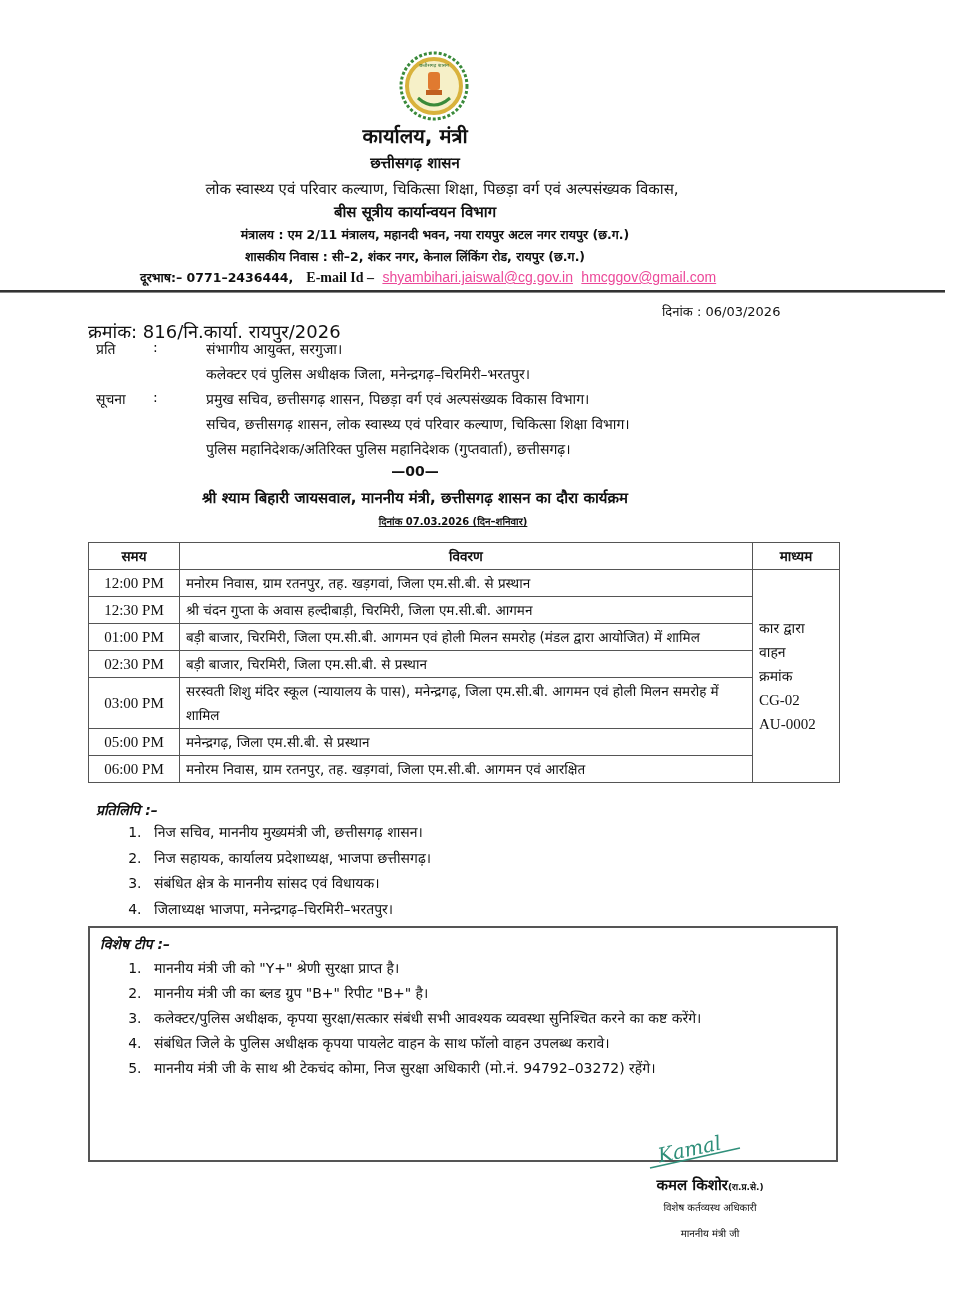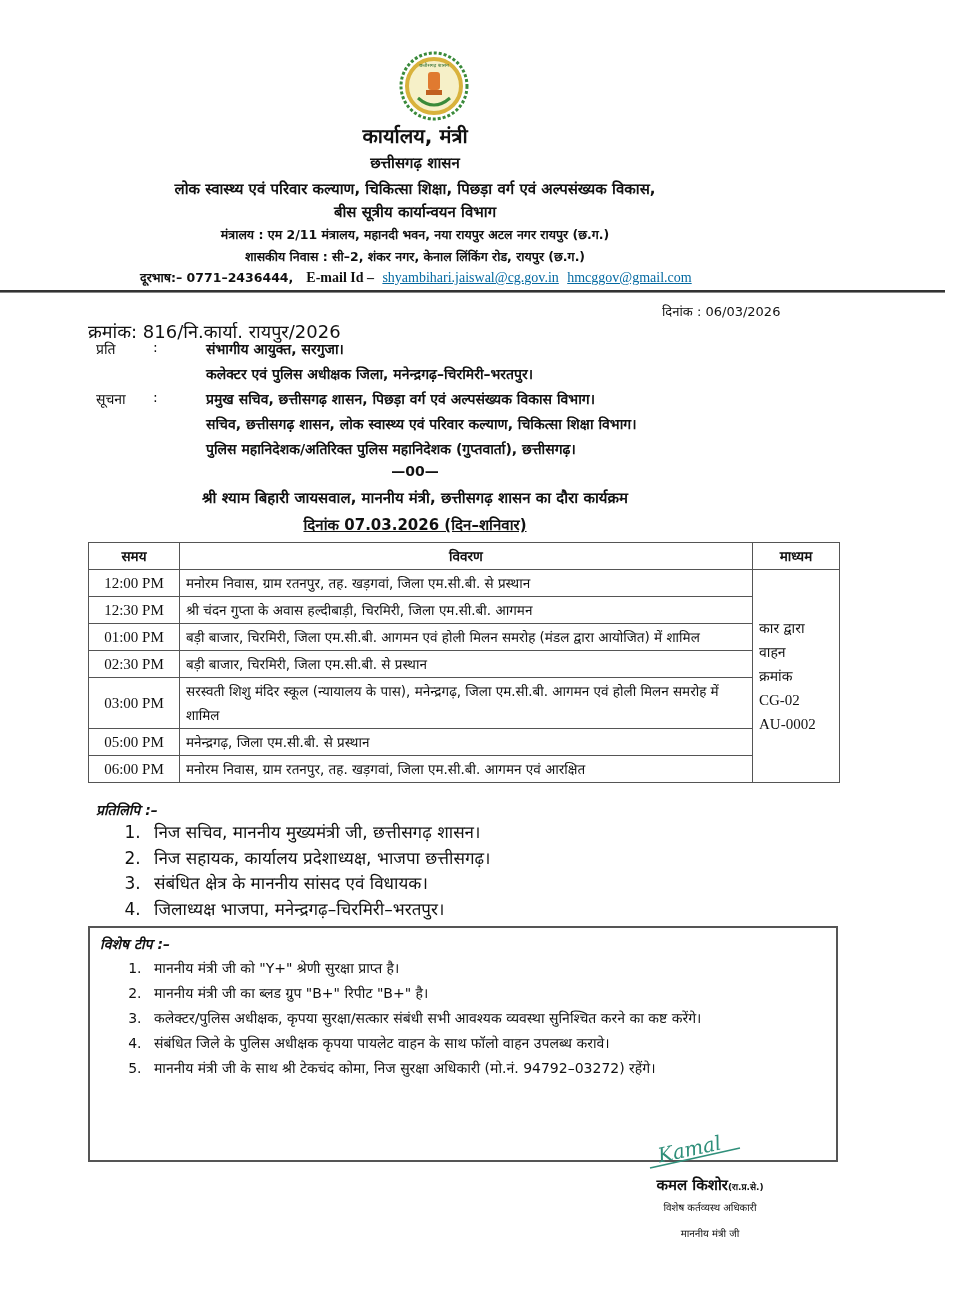--- a/index.html
+++ b/index.html
@@ -3,49 +3,49 @@
 <meta charset="utf-8">
 <style>
   html, body { margin: 0; padding: 0; background: #ffffff; }
   body { width: 955px; height: 1304px; position: relative; overflow: hidden;
          font-family: "DejaVu Sans", "Liberation Sans", sans-serif; color: #111; }
   .abs { position: absolute; }
   .center { left: 0; width: 830px; text-align: center; }
   .emblem { left: 398px; top: 50px; width: 72px; height: 72px; }
   .h-office { top: 122px; font-size: 20px; font-weight: bold; }
   .h-gov { top: 152px; font-size: 15px; font-weight: bold; }
-  .h-dept1 { top: 178px; font-size: 15px; font-weight: bold; }
+  .h-dept1 { top: 178px; font-size: 15px; font-weight: normal; margin-left: 27px; }
   .h-dept2 { top: 201px; font-size: 15px; font-weight: bold; }
-  .h-addr1 { top: 226px; font-size: 12.5px; font-weight: bold; }
+  .h-addr1 { top: 226px; font-size: 12.5px; font-weight: bold; padding-left: 20px; }
   .h-addr2 { top: 248px; font-size: 12.5px; font-weight: bold; }
   .contact { top: 269px; left: 140px; font-size: 12.5px; font-weight: bold; white-space: nowrap; }
   .contact .lbl-en { font-family: "Liberation Serif", serif; font-size: 14px; }
-  .contact a { color: #0369a1; text-decoration: underline; font-weight: normal;
-               font-family: Liberation Serif, serif; font-size: 14px; margin-left: 4px; }
+  .contact a { color: #ec4899; text-decoration: underline; font-weight: normal;
+               font-family: Liberation Sans, sans-serif; font-size: 14px; margin-left: 4px; }
   .rule { left: 0; top: 290px; width: 945px; height: 0; border-top: 2px solid #333; border-bottom: 1px solid #888; }
   .ref { top: 319px; left: 88px; font-size: 18px; }
   .date { top: 302px; left: 662px; font-size: 13px; }
   .addr-block { left: 96px; font-size: 14px; }
   .addr-block .k { position: absolute; left: 0; width: 60px; }
   .addr-block .c { position: absolute; left: 57px; }
-  .addr-block .v { position: absolute; left: 110px; white-space: nowrap; font-weight: bold; }
+  .addr-block .v { position: absolute; left: 110px; white-space: nowrap; }
   .sep { top: 463px; font-size: 14px; font-weight: bold; }
   .title { top: 487px; font-size: 15px; font-weight: bold; }
-  .subtitle { top: 514px; font-size: 15px; font-weight: bold; }
+  .subtitle { top: 514px; font-size: 10px; font-weight: bold; padding-left: 38px; }
   .subtitle span { text-decoration: underline; }
 
   table.sched { position: absolute; left: 88px; top: 542px; width: 752px; border-collapse: collapse; }
   table.sched th, table.sched td { border: 1.5px solid #555; font-size: 13.5px; padding: 1px 6px; }
   table.sched th { font-weight: bold; height: 24px; text-align: center; }
   table.sched td.time { font-family: "Liberation Serif", serif; font-size: 15px; white-space: nowrap; text-align: center; width: 78px; }
   table.sched td.desc { line-height: 24px; }
   table.sched td.mode { width: 74px; font-size: 14px; line-height: 24px; }
   table.sched td.mode .en { font-family: "Liberation Serif", serif; font-size: 15px; }
   .cc-head { top: 800px; left: 96px; font-size: 14px; font-weight: bold; font-style: italic; }
-  ol.cc { position: absolute; top: 820px; left: 96px; margin: 0; padding-left: 50px; font-size: 17px; }
+  ol.cc { position: absolute; top: 820px; left: 96px; margin: 0; padding-left: 50px; font-size: 14px; }
   ol.cc li { height: 25.5px; line-height: 25.5px; padding-left: 8px; }
   .notes { left: 88px; top: 926px; width: 750px; height: 236px; border: 2px solid #555; box-sizing: border-box; }
   .notes-head { position: absolute; top: 6px; left: 10px; font-size: 14px; font-weight: bold; font-style: italic; }
   ol.notes-list { position: absolute; top: 28px; left: 10px; right: 10px; margin: 0; padding-left: 46px; font-size: 14px; }
   ol.notes-list li { line-height: 25px; padding-left: 8px; }
   .sig { left: 640px; top: 1132px; width: 110px; height: 40px; }
   .sig-line { left: 605px; width: 210px; text-align: center; font-size: 10px; }
 </style>
 </head>
 <body>

